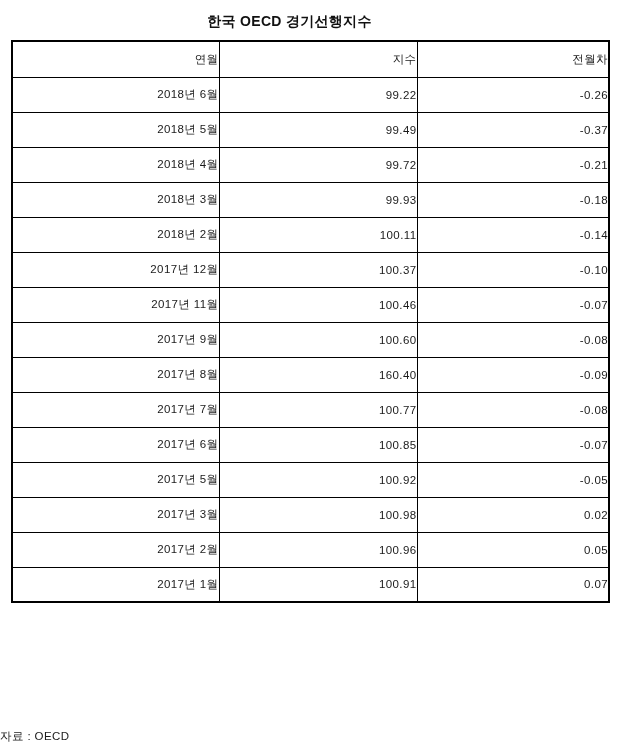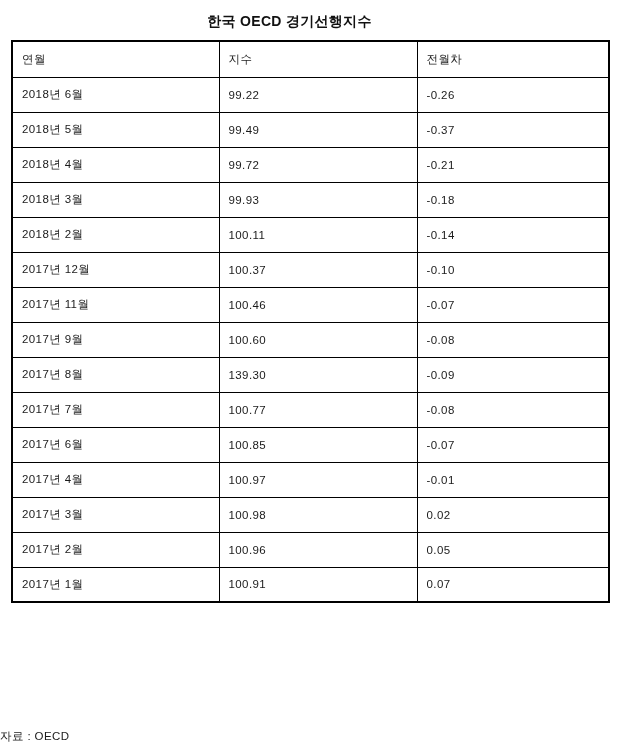--- a/index.html
+++ b/index.html
@@ -37,21 +37,21 @@
     border-collapse: collapse;
     width: 597px;
     table-layout: fixed;
     background: #ffffff;
   }
   table.data-table td,
   table.data-table th {
     border: 1px solid #000000;
     height: 35px;
     padding: 0 0 0 9px;
-    text-align: left;
+    text-align: right;
     vertical-align: middle;
     font-size: 11.5px;
     font-weight: normal;
     letter-spacing: 0.4px;
     color: #1a1a1a;
     box-sizing: border-box;
     white-space: nowrap;
     overflow: hidden;
   }
   table.data-table thead th {
@@ -135,37 +135,37 @@
             <td>100.46</td>
             <td>-0.07</td>
           </tr>
           <tr>
             <td>2017년 9월</td>
             <td>100.60</td>
             <td>-0.08</td>
           </tr>
           <tr>
             <td>2017년 8월</td>
-            <td>139.30</td>
+            <td>160.40</td>
             <td>-0.09</td>
           </tr>
           <tr>
             <td>2017년 7월</td>
             <td>100.77</td>
             <td>-0.08</td>
           </tr>
           <tr>
             <td>2017년 6월</td>
             <td>100.85</td>
             <td>-0.07</td>
           </tr>
           <tr>
-            <td>2017년 4월</td>
-            <td>100.97</td>
-            <td>-0.01</td>
+            <td>2017년 5월</td>
+            <td>100.92</td>
+            <td>-0.05</td>
           </tr>
           <tr>
             <td>2017년 3월</td>
             <td>100.98</td>
             <td>0.02</td>
           </tr>
           <tr>
             <td>2017년 2월</td>
             <td>100.96</td>
             <td>0.05</td>

